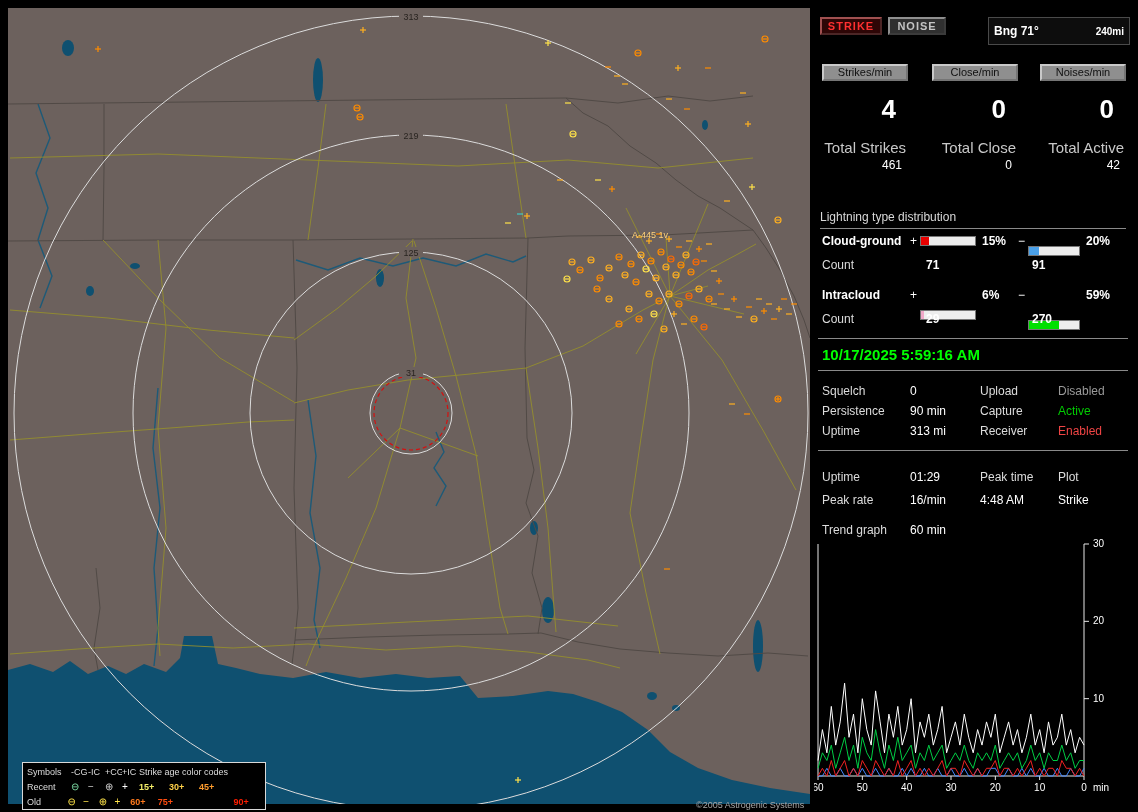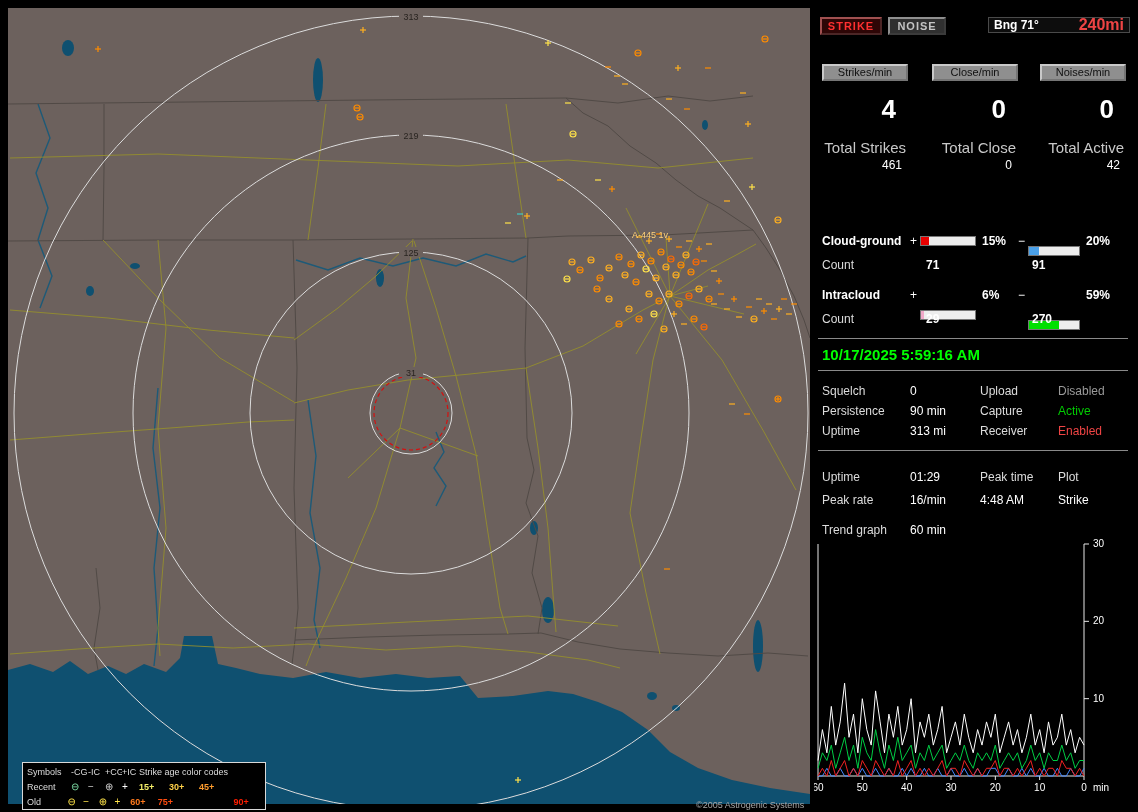--- a/index.html
+++ b/index.html
@@ -11,21 +11,21 @@
   .lrow{display:flex;align-items:center;height:15px;font-size:9px;color:#ddd;white-space:nowrap;}
   .lrow span{display:inline-block;overflow:hidden;}
   .copyright{position:absolute;left:688px;top:792px;font-size:9px;color:#a8a8a8;}
   .panel{position:absolute;left:814px;top:8px;width:320px;height:796px;color:#ddd;font-size:12px;}
   .abs{position:absolute;}
   .btn{box-sizing:border-box;text-align:center;font-weight:bold;cursor:default;}
   .btn-strike{background:#2e0606;border:2px outset #a05050;color:#ff3030;font-size:11px;letter-spacing:1px;line-height:14px;}
   .btn-noise{background:#303030;border:2px outset #8f8f8f;color:#c4c4c4;font-size:11px;letter-spacing:1px;line-height:14px;}
   .bngbox{background:#0d0d0d;border:1px solid #4a4a4a;box-sizing:border-box;display:flex;justify-content:space-between;align-items:center;padding:0 5px;}
   .bng-label{color:#fff;font-weight:bold;font-size:12px;}
-  .bng-range{color:#ef4444;font-weight:bold;font-size:16px;}
+  .bng-range{color:#ffffff;font-weight:bold;font-size:10px;}
   .ratebtn{background:#8f8f8f;border:2px outset #c9c9c9;color:#101010;font-size:11px;font-weight:normal;line-height:13px;}
   .bignum{font-size:26px;font-weight:bold;color:#fff;text-align:right;padding-right:12px;box-sizing:border-box;}
   .tlabel{font-size:15px;color:#c8c8c8;text-align:right;padding-right:2px;box-sizing:border-box;}
   .tvalue{font-size:12px;color:#fff;text-align:right;padding-right:6px;box-sizing:border-box;}
   .sechead{color:#d8d8d8;border-bottom:1px solid #8a8a8a;padding-bottom:4px;}
   .hr{height:1px;background:#8a8a8a;}
   .boldw{font-weight:bold;color:#fff;}
   .bar{position:relative;height:10px;background:#ededed;border:1px solid #777;box-sizing:border-box;}
   .bar i{position:absolute;left:0;top:0;bottom:0;display:block;}
   .pct{font-weight:bold;color:#fff;}
@@ -300,40 +300,41 @@
         </div>
       </div>
 
     <div class="copyright">©2005 Astrogenic Systems</div>
   </div>
 
   <div class="panel">
 
     <div class="abs btn btn-strike" style="left:6px;top:9px;width:62px;height:18px;">STRIKE</div>
     <div class="abs btn btn-noise" style="left:74px;top:9px;width:58px;height:18px;">NOISE</div>
-    <div class="abs bngbox" style="left:174px;top:9px;width:142px;height:16px;gap:8px;">
+    <div class="abs bngbox" style="left:174px;top:9px;width:142px;height:28px;gap:8px;">
       <span class="bng-label">Bng 71°</span>
       <span class="bng-range">240mi</span>
     </div>
 
     <div class="abs btn ratebtn" style="left:8px;top:56px;width:86px;height:17px;">Strikes/min</div>
     <div class="abs btn ratebtn" style="left:118px;top:56px;width:86px;height:17px;">Close/min</div>
     <div class="abs btn ratebtn" style="left:226px;top:56px;width:86px;height:17px;">Noises/min</div>
 
     <div class="abs bignum" style="left:8px;top:86px;width:86px;">4</div>
     <div class="abs bignum" style="left:118px;top:86px;width:86px;">0</div>
     <div class="abs bignum" style="left:226px;top:86px;width:86px;">0</div>
 
     <div class="abs tlabel" style="left:8px;top:131px;width:86px;">Total Strikes</div>
     <div class="abs tlabel" style="left:118px;top:131px;width:86px;">Total Close</div>
     <div class="abs tlabel" style="left:226px;top:131px;width:86px;">Total Active</div>
     <div class="abs tvalue" style="left:8px;top:150px;width:86px;">461</div>
     <div class="abs tvalue" style="left:118px;top:150px;width:86px;">0</div>
     <div class="abs tvalue" style="left:226px;top:150px;width:86px;">42</div>
 
+    <div class="abs sechead" style="left:6px;top:202px;width:306px;">Lightning type distribution</div>
 
     <div class="abs boldw" style="left:8px;top:226px;">Cloud-ground</div>
     <div class="abs val" style="left:96px;top:226px;">+</div>
     <div class="abs bar" style="left:106px;top:228px;width:56px;">
         <i style="width: 15%; background: rgb(232, 0, 0);"></i>
       </div>
     <div class="abs pct" style="left:168px;top:226px;">15%</div>
     <div class="abs val" style="left:204px;top:226px;">−</div>
     <div class="abs bar" style="left:214px;top:228px;width:52px;">
         <i style="width: 20%; background: rgb(74, 160, 232);"></i>

